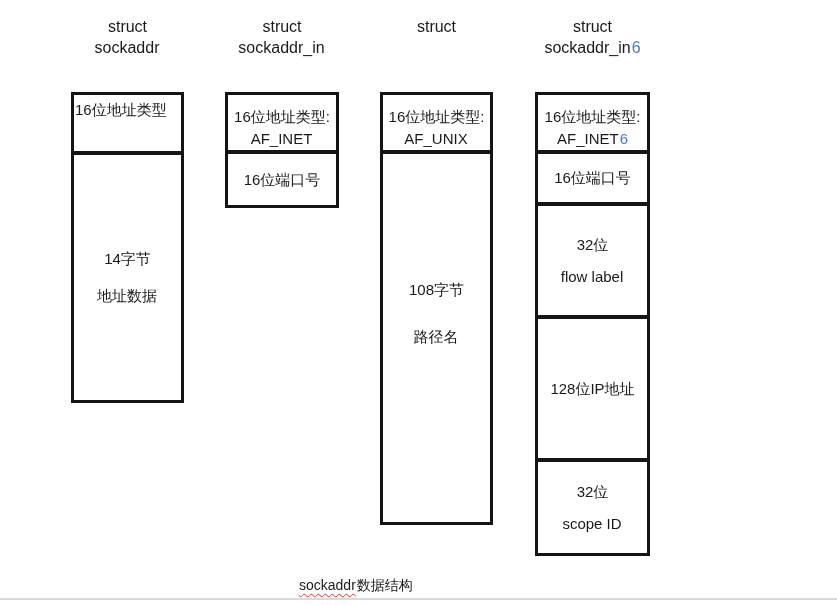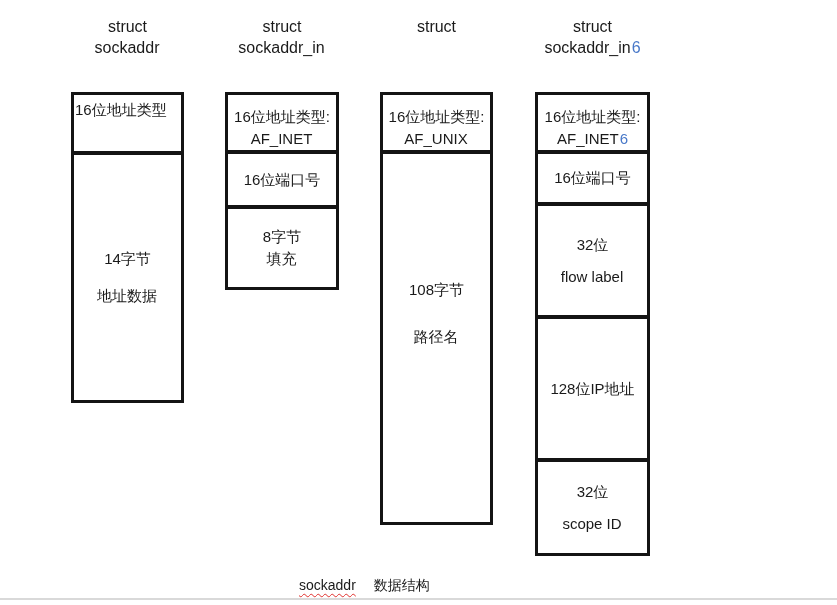--- a/index.html
+++ b/index.html
@@ -37,21 +37,21 @@
   .six{color:var(--six);margin-left:1px;}
   .caption{
     position:absolute;left:299px;top:575px;font-size:14px;line-height:20px;
     white-space:nowrap;
   }
   .cap-en{
     text-decoration:underline wavy var(--wavy);
     text-decoration-thickness:1px;
     text-underline-offset:3px;
   }
-  .cap-cn{margin-left:18px;}
+  .cap-cn{margin-left:1px;}
   .bottom-rule{
     position:absolute;left:0;top:598px;width:837px;height:2px;
     background:var(--rule);
   }
 </style>
 </head>
 <body>
 
 <div class="column" style="left:71px;width:113px;">
   <div class="title">
@@ -76,24 +76,20 @@
     <div class="line"><span>sockaddr_in</span><span class="six"></span></div>
   </div>
   <div class="box">
     <div class="cell head" style="height:52px;">
       <div class="line">16位地址类型:</div>
       <div class="line"><span>AF_INET</span><span class="six"></span></div>
     </div>
     <div class="cell" style="height:51px;">
       <div class="line">16位端口号</div>
 
-    </div>
-    <div class="cell" style="height:78px;">
-      <div class="line">8字节</div>
-      <div class="line"><span>填充</span><span class="six"></span></div>
     </div>
   </div>
 </div>
 
 <div class="column" style="left:380px;width:113px;">
   <div class="title">
     <div class="line">struct</div>
   </div>
   <div class="box">
     <div class="cell head" style="height:52px;">

